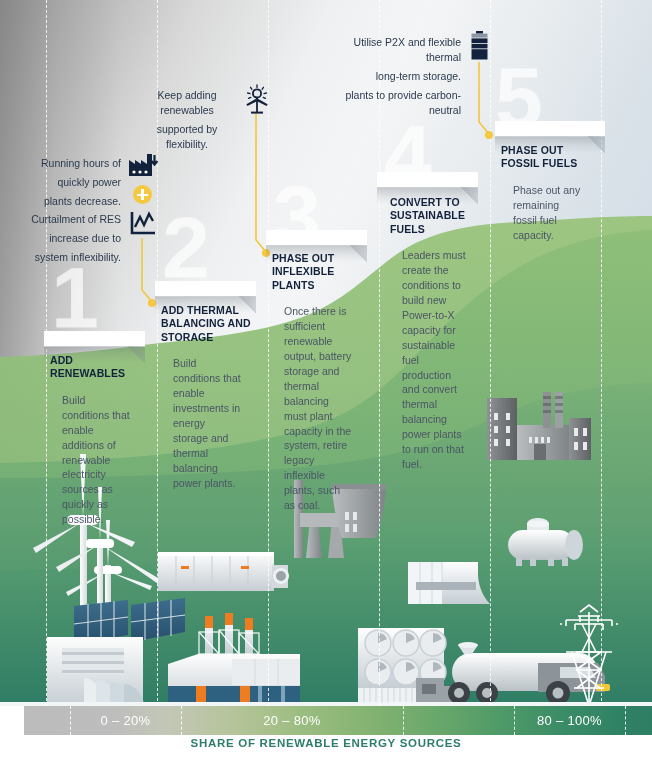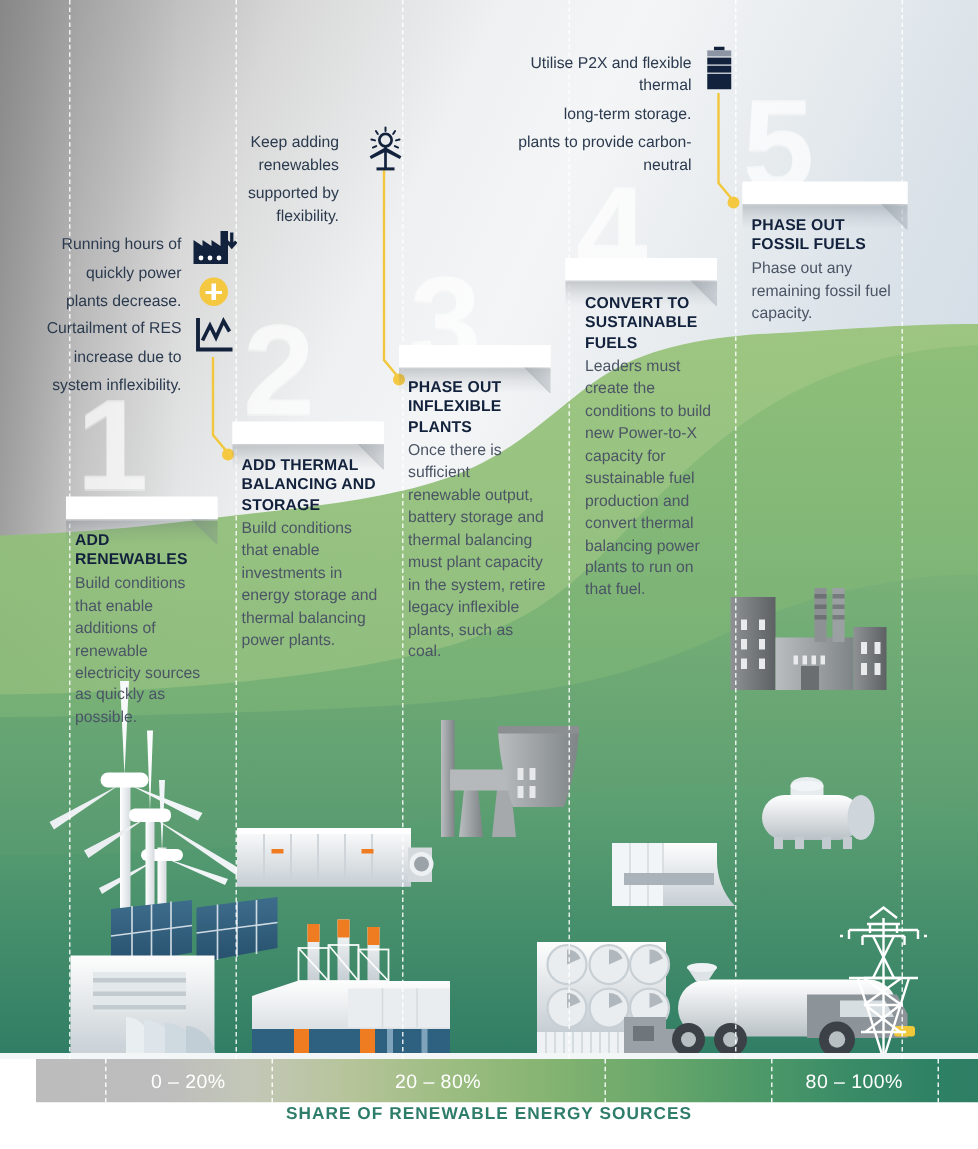--- a/index.html
+++ b/index.html
@@ -60,21 +60,21 @@
   .shelf-corner{
     position:absolute;width:18px;height:17px;
     background:linear-gradient(225deg,rgba(255,255,255,0) 0%, rgba(120,130,140,.30) 50%, rgba(255,255,255,0) 51%);
   }
   .steptext{position:absolute;width:92px;}
   .steptitle{
     font-size:10.5px;font-weight:bold;color:#13223c;line-height:1.28;
     letter-spacing:.1px;margin:0 0 1px 0;
   }
   .stepbody{
-    font-size:10.5px;color:#4b5565;line-height:1.42;margin:0;
+    font-size:10.5px;color:#4b5565;line-height:1.42;margin:12px;
   }
 
   
   .callout{position:absolute;text-align:right;}
   .callout p{margin:4px;font-size:10.5px;color:#2b3a4e;line-height:1.42;}
   .ico{position:absolute;}
   .dot{position:absolute;width:8px;height:8px;border-radius:50%;background:#f5c842;}
 
   
   .scale{
@@ -458,21 +458,21 @@
   <div class="callout" style="left:24px;top:208px;width:101px;">
     <p>Curtailment of RES</p>
     <p>increase due to</p>
     <p>system inflexibility.</p>
   </div>
   <svg class="ico" style="left:130px;top:210px;" width="26" height="26" viewBox="0 0 26 26">
     <path d="M2,2 L2,23 L25,23" stroke="#13223c" stroke-width="2.6" fill="none"></path>
     <path d="M5,17 L10,7 L14,15 L19,4 L23,11" stroke="#13223c" stroke-width="2.4" fill="none" stroke-linejoin="miter"></path>
   </svg>
 
-  <div class="callout" style="left:120px;top:84px;width:110px;">
+  <div class="callout" style="left:132px;top:84px;width:110px;text-align:center;">
     <p>Keep adding renewables</p>
     <p>supported by flexibility.</p>
   </div>
   <svg class="ico" style="left:245px;top:84px;" width="24" height="30" viewBox="0 0 24 30">
     <g stroke="#13223c" stroke-width="1.3" stroke-linecap="round">
       <line x1="12" y1="1" x2="12" y2="3.4"></line>
       <line x1="5.6" y1="3.3" x2="6.9" y2="5.3"></line>
       <line x1="18.4" y1="3.3" x2="17.1" y2="5.3"></line>
       <line x1="2.6" y1="9" x2="5" y2="9.6"></line>
       <line x1="21.4" y1="9" x2="19" y2="9.6"></line>

